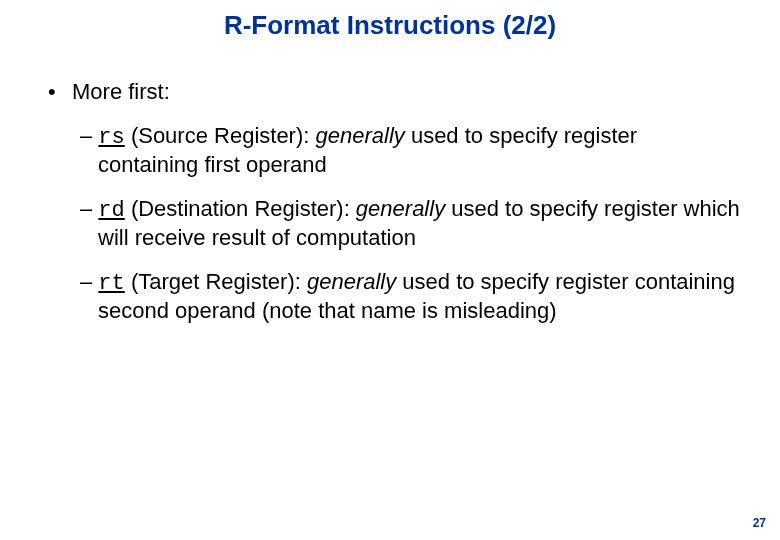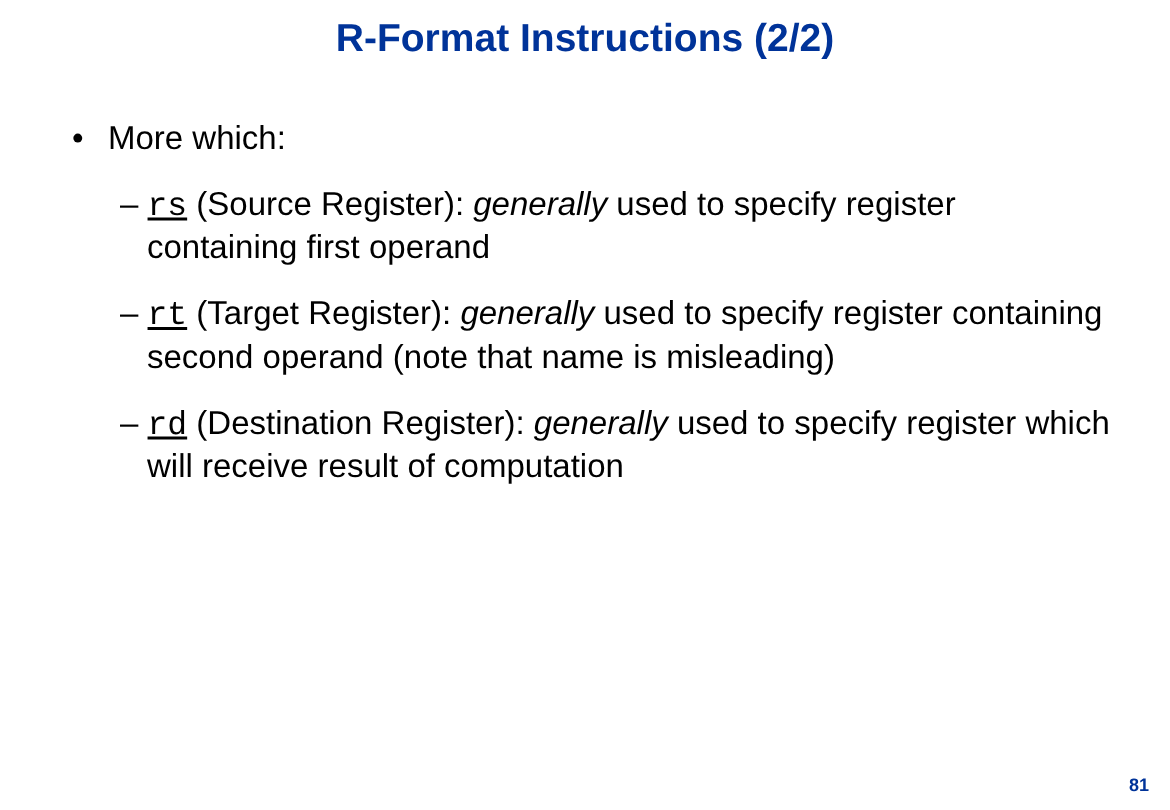--- a/index.html
+++ b/index.html
@@ -76,32 +76,32 @@
 </head>
 <body>
 
 <div class="slide">
 
   <div class="title">R-Format Instructions (2/2)</div>
 
   <div class="body">
 
     <div class="b1">
-      <span class="b1-bullet">•</span><span class="b1-text">More which:</span>
+      <span class="b1-bullet">•</span><span class="b1-text">More first:</span>
     </div>
 
     <div class="b2">
       <span class="dash">– </span><span class="code">rs</span><span> (Source Register): </span><span class="ital">generally</span><span> used to specify register containing first operand</span>
     </div>
 
     <div class="b2">
-      <span class="dash">– </span><span class="code">rt</span><span> (Target Register): </span><span class="ital">generally</span><span> used to specify register containing second operand (note that name is misleading)</span>
+      <span class="dash">– </span><span class="code">rd</span><span> (Destination Register): </span><span class="ital">generally</span><span> used to specify register which will receive result of computation</span>
     </div>
 
     <div class="b2">
-      <span class="dash">– </span><span class="code">rd</span><span> (Destination Register): </span><span class="ital">generally</span><span> used to specify register which will receive result of computation</span>
+      <span class="dash">– </span><span class="code">rt</span><span> (Target Register): </span><span class="ital">generally</span><span> used to specify register containing second operand (note that name is misleading)</span>
     </div>
 
   </div>
 
-  <div class="pagenum">81</div>
+  <div class="pagenum">27</div>
 
 </div>
 
 </body></html>

